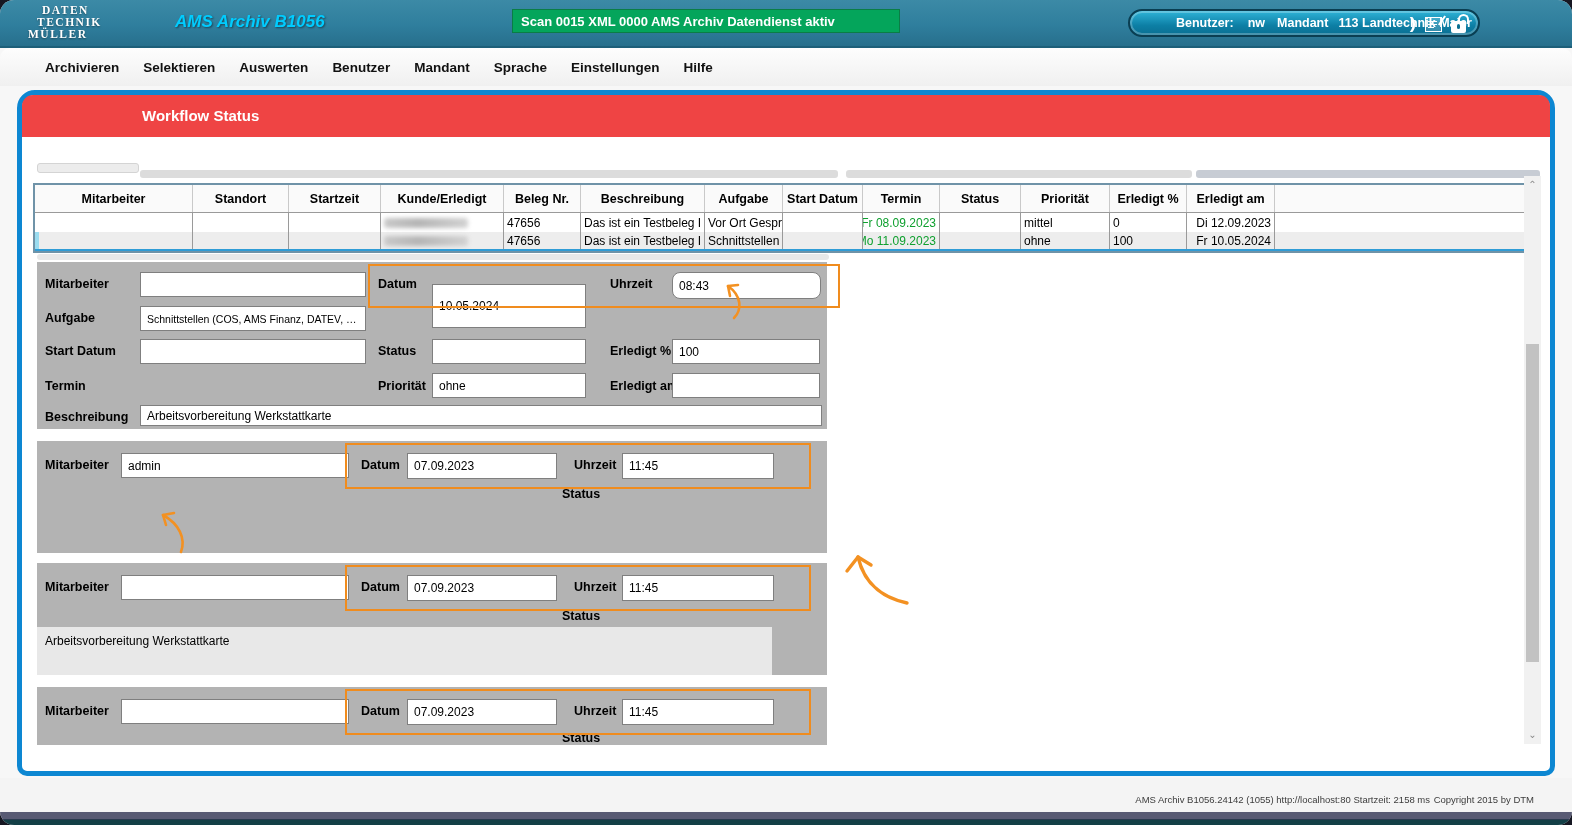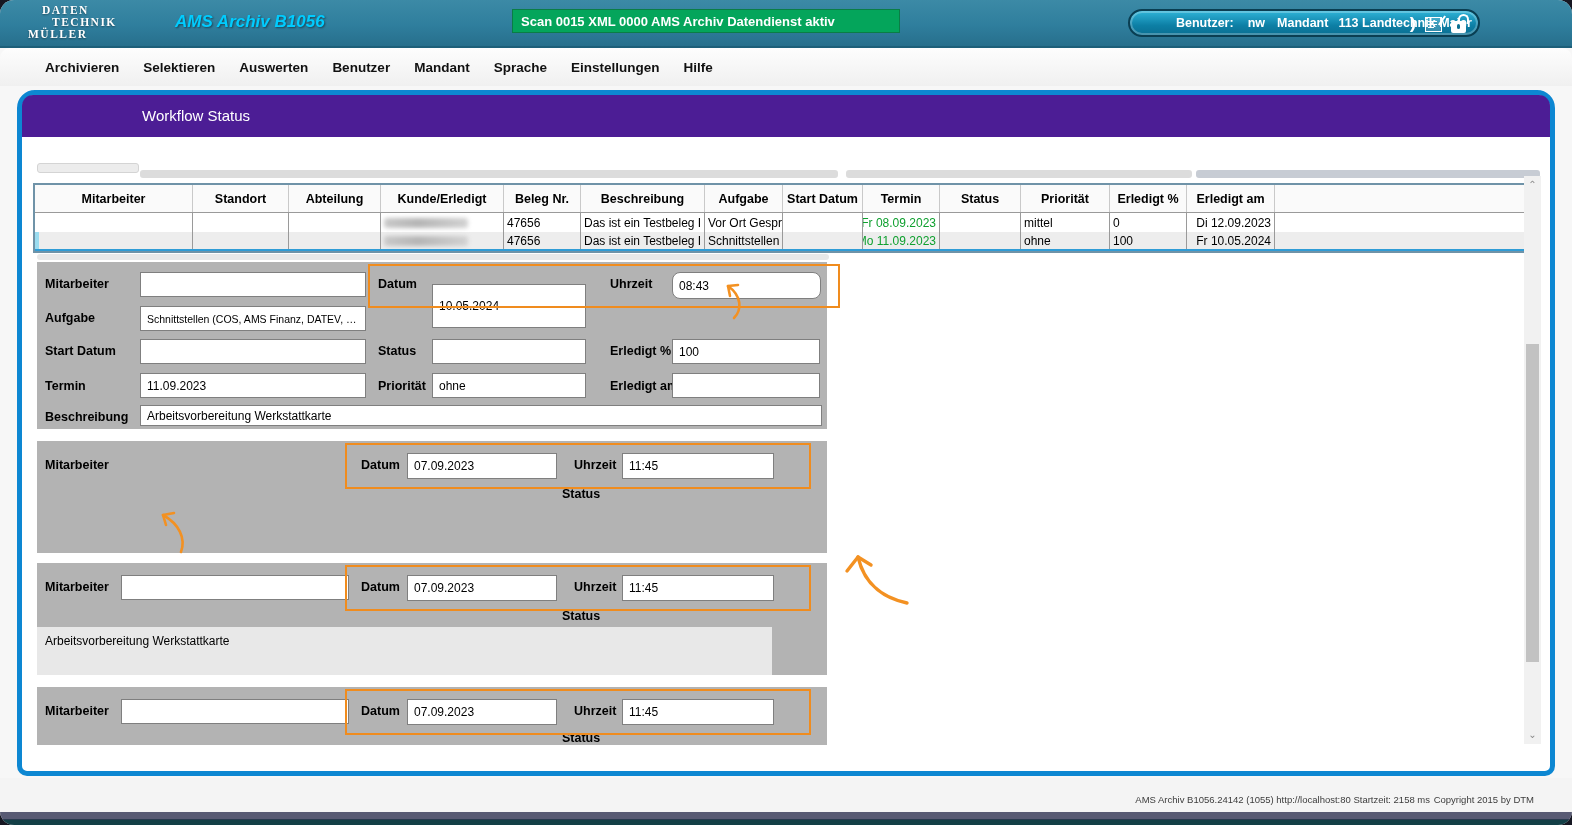--- a/index.html
+++ b/index.html
@@ -4,21 +4,21 @@
 <style>
   html,body{margin:0;padding:0;background:#161722;font-family:"Liberation Sans",sans-serif;}
   #page{position:relative;width:1572px;height:825px;background:#161722;overflow:hidden;}
   #window{position:absolute;inset:0;border-radius:14px;overflow:hidden;background:#f7f7f7;}
 
   
   #topband{position:absolute;left:0;top:0;width:100%;height:46px;
     background:linear-gradient(#3c8aa6,#2f7e9d 55%,#276f8c);border-bottom:2px solid #1d5f79;}
   #logo{position:absolute;left:28px;top:4px;color:#fff;font-family:"Liberation Serif",serif;
     font-weight:bold;font-size:11.5px;line-height:12px;letter-spacing:1.5px;text-shadow:0 1px 2px rgba(0,0,0,.4);}
-  #logo .l1{margin-left:14px;} #logo .l2{margin-left:24px;} #logo .l3{margin-left:0;}
+  #logo .l1{margin-left:14px;} #logo .l2{margin-left:9px;} #logo .l3{margin-left:0;}
   #apptitle{position:absolute;left:175px;top:12px;color:#00ccff;font-weight:bold;font-style:italic;font-size:17px;text-shadow:1px 1px 2px rgba(0,0,0,.45);}
   #statusbar{position:absolute;left:512px;top:9px;width:388px;height:24px;background:#04a55b;border:1px solid #0a7d46;
     color:#fff;font-weight:bold;font-size:13px;line-height:23px;padding-left:8px;box-sizing:border-box;white-space:nowrap;}
   #userpill{position:absolute;left:1128px;top:9px;width:352px;height:28px;border-radius:15px;
     background:linear-gradient(#2fb4d8,#0d7fa5 60%,#0a6f92);border:2px solid #0a3e52;box-shadow:0 0 0 2px rgba(255,255,255,.25) inset;
     display:flex;align-items:center;color:#fff;font-weight:bold;font-size:12.5px;box-sizing:border-box;padding-left:46px;white-space:nowrap;}
   #userpill .gap1{width:14px;} #userpill .gap2{width:12px;} #userpill .gap3{width:10px;}
   #pillicons{position:absolute;right:12px;top:3px;display:flex;align-items:center;gap:9px;height:20px;}
   .moon{color:#fff;font-weight:bold;font-size:17px;line-height:18px;transform:scaleX(1.1);}
   .noteicon{width:15px;height:13px;border:1px solid #fff;background:
@@ -31,22 +31,22 @@
   .lockicon:after{content:"";position:absolute;left:6px;top:3px;width:3px;height:5px;background:#0a6f92;border-radius:2px;}
 
   
   #menubar{position:absolute;left:0;top:48px;width:100%;height:38px;background:linear-gradient(#fdfdfd,#f0f0f0);
     border-radius:10px 10px 0 0;display:flex;align-items:center;padding-left:45px;gap:24px;box-sizing:border-box;}
   .menuitem{font-weight:bold;font-size:13.5px;color:#111;cursor:default;}
 
   
   #panel{position:absolute;left:17px;top:90px;width:1538px;height:686px;border:5px solid #0d87d2;
     border-radius:18px 18px 10px 10px;background:#fff;box-sizing:border-box;}
-  #paneltitlebar{position:absolute;left:0;top:0;width:100%;height:42px;background:#4c1d95;
-    border-radius:11px 11px 0 0;color:#fff;font-weight:normal;font-size:15px;line-height:42px;padding-left:120px;box-sizing:border-box;}
+  #paneltitlebar{position:absolute;left:0;top:0;width:100%;height:42px;background:#ef4444;
+    border-radius:11px 11px 0 0;color:#fff;font-weight:bold;font-size:15px;line-height:42px;padding-left:120px;box-sizing:border-box;}
 
   
   .hscroll{position:absolute;height:8px;border-radius:3px;}
 
   
   #wftable{position:absolute;left:33px;top:183px;width:1493px;height:70px;border:2px solid #6f93a8;background:#fff;box-sizing:border-box;}
   .trow{display:flex;width:100%;box-sizing:border-box;}
   .thead{height:28px;background:#fafafa;border-bottom:1px solid #9a9a9a;}
   .tr1{height:19px;background:#fff;}
   .tr2{height:19px;background:#ededed;border-bottom:2px solid #2f9cd6;position:relative;}
@@ -126,21 +126,21 @@
 
   <div class="hscroll" style="left:37px;top:163px;width:100px;background:#ececec;border:1px solid #d4d4d4;"></div>
   <div class="hscroll" style="left:140px;top:170px;width:698px;background:#dcdcdc;"></div>
   <div class="hscroll" style="left:846px;top:170px;width:346px;background:#dcdcdc;"></div>
   <div class="hscroll" style="left:1196px;top:170px;width:344px;background:#c7ccd4;"></div>
 
   <div id="wftable">
     <div class="trow thead">
       <div class="tc" style="width:158px;">Mitarbeiter</div>
       <div class="tc" style="width:96px;">Standort</div>
-      <div class="tc" style="width:92px;">Abteilung</div>
+      <div class="tc" style="width:92px;">Startzeit</div>
       <div class="tc" style="width:123px;">Kunde/Erledigt</div>
       <div class="tc" style="width:77px;">Beleg Nr.</div>
       <div class="tc" style="width:124px;">Beschreibung</div>
       <div class="tc" style="width:78px;">Aufgabe</div>
       <div class="tc" style="width:80px;">Start Datum</div>
       <div class="tc" style="width:77px;">Termin</div>
       <div class="tc" style="width:81px;">Status</div>
       <div class="tc" style="width:89px;">Priorität</div>
       <div class="tc" style="width:77px;">Erledigt %</div>
       <div class="tc" style="width:88px;">Erledigt am</div>
@@ -206,33 +206,33 @@
     <span class="lbl" style="left:573px;top:117px;">Erledigt am</span>
     <span class="lbl" style="left:8px;top:148px;">Beschreibung</span>
 
     <input class="inp" style="left: 103px; top: 10px; width: 226px; height: 25px;" readonly="" value="">
     <input class="inp" style="left: 395px; top: 22px; width: 154px; height: 44px;" readonly="" value="10.05.2024">
     <input class="inp" style="left: 635px; top: 10px; width: 149px; height: 27px; border-radius: 8px;" readonly="" value="08:43">
     <input class="inp" style="left: 103px; top: 44px; width: 226px; height: 25px; font-size: 10.5px;" readonly="" value="Schnittstellen (COS, AMS Finanz, DATEV, …">
     <input class="inp" style="left: 103px; top: 77px; width: 226px; height: 25px;" readonly="" value="">
     <input class="inp" style="left: 395px; top: 77px; width: 154px; height: 25px;" readonly="" value="">
     <input class="inp" style="left: 635px; top: 77px; width: 148px; height: 25px;" readonly="" value="100">
-    <input class="inp" style="left: 103px; top: 111px; width: 226px; height: 25px;" readonly="" value="11.09.2023">
     <input class="inp" style="left: 395px; top: 111px; width: 154px; height: 25px;" readonly="" value="ohne">
     <input class="inp" style="left: 635px; top: 111px; width: 148px; height: 25px;" readonly="" value="">
     <input class="inp" style="left: 103px; top: 143px; width: 682px; height: 21px;" readonly="" value="Arbeitsvorbereitung Werkstattkarte">
   </div>
   <div class="orect" style="left:368px;top:264px;width:468px;height:40px;"></div>
   <svg class="arrow" style="left:718px;top:280px;" width="34" height="40" viewBox="0 0 34 40">
     <path d="M16 38 C 24 30, 24 16, 10 6" stroke="#f39122" stroke-width="2.6" fill="none" stroke-linecap="round"></path>
     <path d="M10 6 L 20 5 M10 6 L 12 16" stroke="#f39122" stroke-width="2.6" fill="none" stroke-linecap="round"></path>
   </svg>
 
   <div class="sec" style="left:37px;top:441px;width:790px;height:112px;">
     <span class="lbl" style="left:8px;top:17px;">Mitarbeiter</span>
+    <input class="inp" style="left: 84px; top: 12px; width: 228px; height: 25px;" readonly="" value="admin">
     <span class="lbl" style="left:324px;top:17px;">Datum</span>
     <input class="inp" style="left: 370px; top: 12px; width: 150px; height: 26px;" readonly="" value="07.09.2023">
     <span class="lbl" style="left:537px;top:17px;">Uhrzeit</span>
     <input class="inp" style="left: 585px; top: 12px; width: 152px; height: 26px;" readonly="" value="11:45">
     <span class="statuslbl" style="left:525px;top:46px;">Status</span>
   </div>
   <div class="orect" style="left:345px;top:443px;width:462px;height:42px;"></div>
   <svg class="arrow" style="left:153px;top:508px;" width="38" height="46" viewBox="0 0 38 46">
     <path d="M28 44 C 33 30, 26 16, 10 7" stroke="#f39122" stroke-width="2.6" fill="none" stroke-linecap="round"></path>
     <path d="M10 7 L 21 5 M10 7 L 13 17" stroke="#f39122" stroke-width="2.6" fill="none" stroke-linecap="round"></path>

